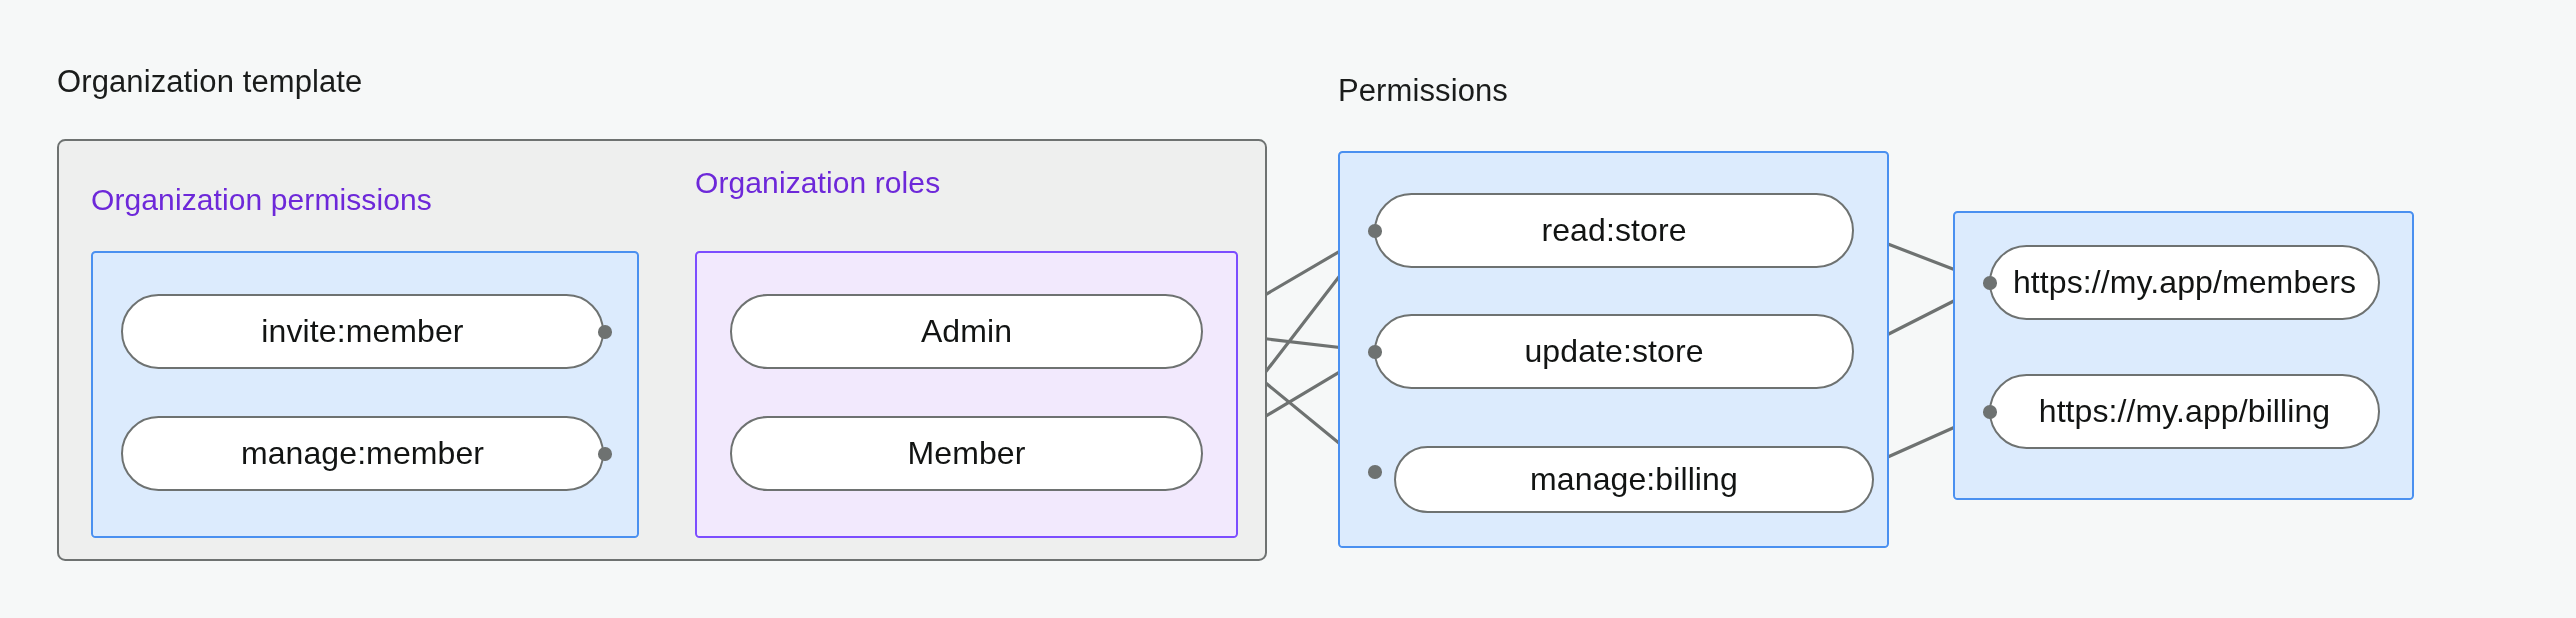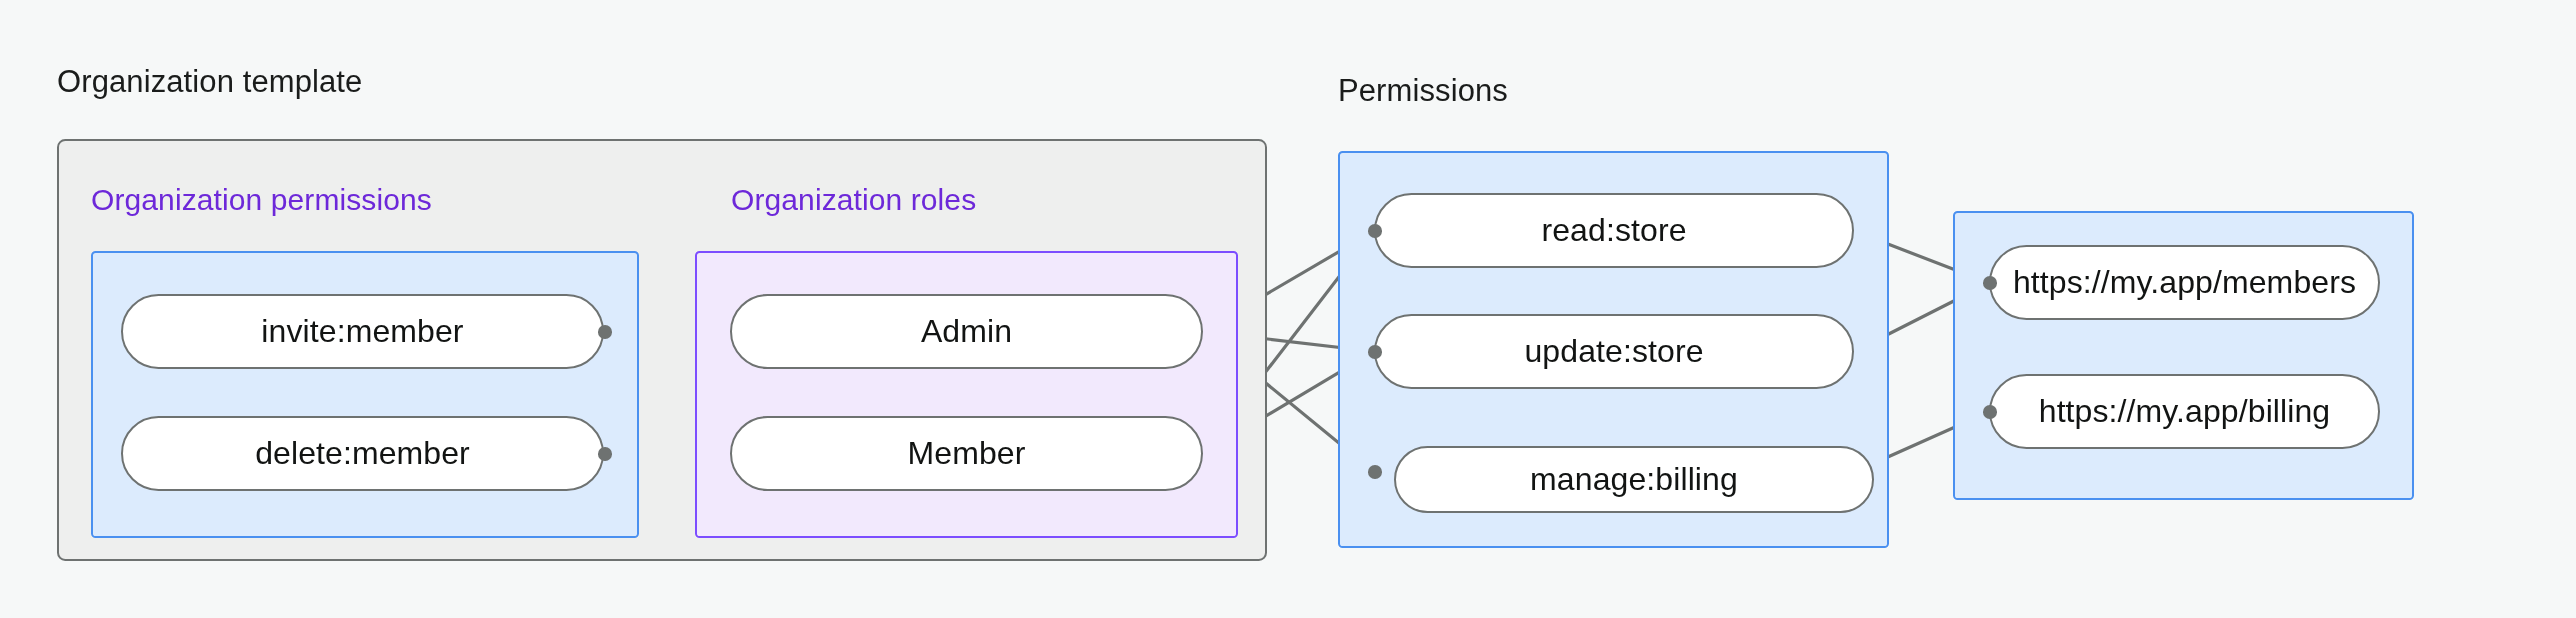--- a/index.html
+++ b/index.html
@@ -95,28 +95,28 @@
       <line x1="2032" y1="517" x2="2180" y2="451"></line>
     </g>
   </svg>
 
   <div class="group-title" style="left:57px;top:64px;">Organization template</div>
 
   <div class="box box-outer" style="left:57px;top:139px;width:1210px;height:422px;"></div>
 
   <div class="sub-title" style="left:91px;top:183px;">Organization permissions</div>
 
-  <div class="sub-title" style="left:695px;top:183px;margin-left:36px;">Organization roles</div>
+  <div class="sub-title" style="left:695px;top:166px;">Organization roles</div>
 
   <div class="box box-blue" style="left:91px;top:251px;width:548px;height:287px;"></div>
 
   <div class="box box-purple" style="left:695px;top:251px;width:543px;height:287px;"></div>
 
   <div class="pill" style="left:121px;top:294px;width:483px;height:75px;">invite:member</div>
-  <div class="pill" style="left:121px;top:416px;width:483px;height:75px;">delete:member</div>
+  <div class="pill" style="left:121px;top:416px;width:483px;height:75px;">manage:member</div>
 
   <div class="pill" style="left:730px;top:294px;width:473px;height:75px;">Admin</div>
   <div class="pill" style="left:730px;top:416px;width:473px;height:75px;">Member</div>
 
   <div class="group-title" style="left:1338px;top:73px;">Permissions</div>
 
   <div class="box box-blue" style="left:1338px;top:151px;width:551px;height:397px;"></div>
 
   <div class="pill" style="left:1374px;top:193px;width:480px;height:75px;">read:store</div>
   <div class="pill" style="left:1374px;top:314px;width:480px;height:75px;">update:store</div>

